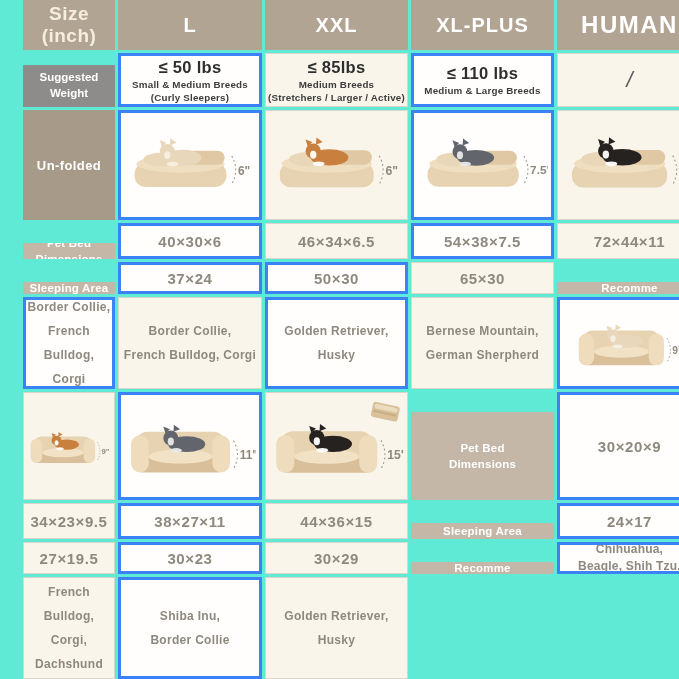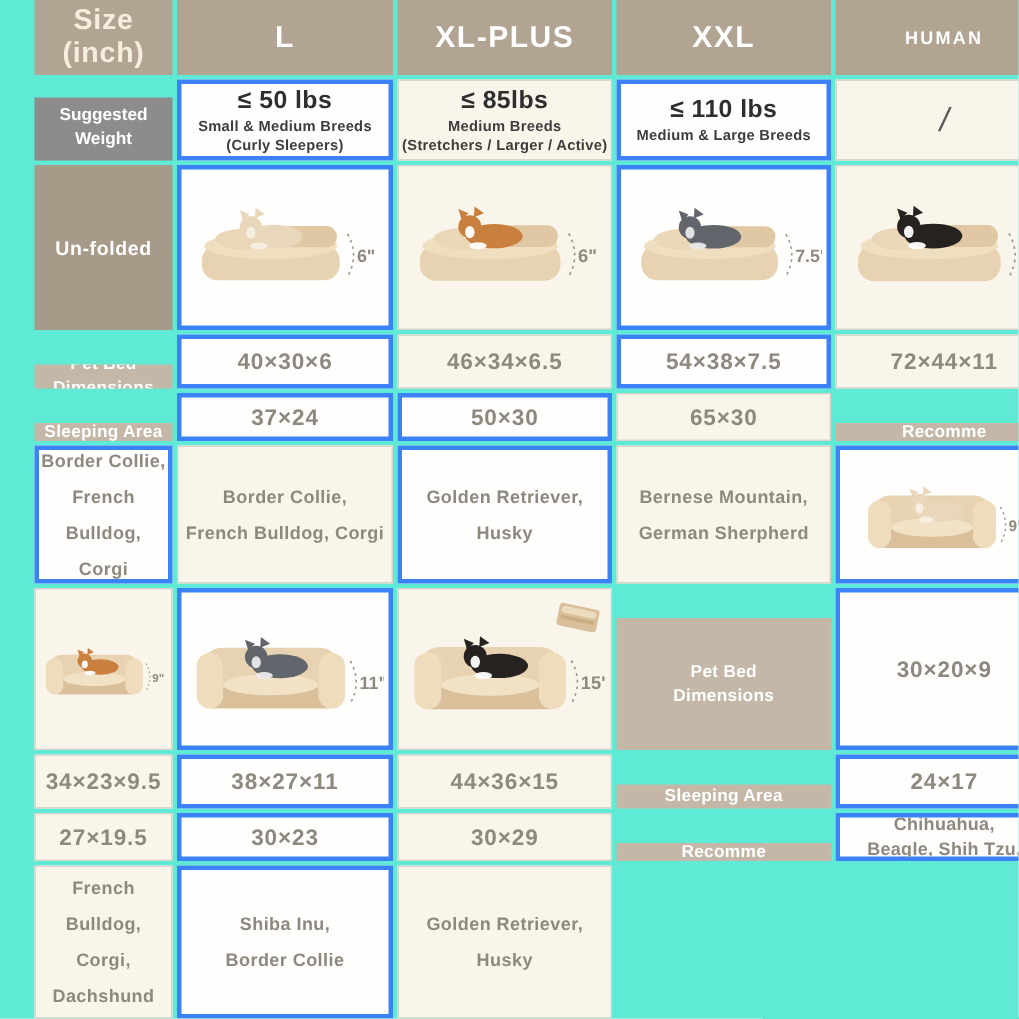--- a/index.html
+++ b/index.html
@@ -11,21 +11,21 @@
     grid-template-rows:50px 54px 110px 36px 32px 92px 108px 36px 32px 102px;
     gap:3px;
     padding-left:23px;
   }
   .cell{display:flex;flex-direction:column;align-items:center;justify-content:center;
     text-align:center;box-sizing:border-box;overflow:hidden;}
   
   .hdr{background:#b2a492;color:#fff;font-weight:bold;}
   .hdr-size{color:#f6eedd;font-size:19px;line-height:1.15;letter-spacing:.5px;}
   .hdr-col{font-size:20px;letter-spacing:1px;}
-  .hdr-human .big{font-size:12px;letter-spacing:1.5px;line-height:1.05;}
+  .hdr-human .big{font-size:24px;letter-spacing:1.5px;line-height:1.05;}
   .hdr-human .sub{font-size:9.5px;font-weight:bold;line-height:1.15;margin-top:2px;letter-spacing:.2px;}
   .lbl-gray{background:#8d8c8a;color:#fff;font-weight:bold;font-size:11.5px;line-height:1.35;margin-top:12px;}
   .lbl-mid{background:#a89a89;color:#fff;font-weight:bold;font-size:13px;letter-spacing:.4px;}
   .lbl-light{background:#c4b7a8;color:#fff;font-weight:bold;font-size:11.5px;line-height:1.4;letter-spacing:.2px;margin-top:20px;}
   
   .cw{background:#fffefd;border:3px solid #3b82f6;}
   .cc{background:#faf5eb;border:1px solid #dad5cb;}
   .val{font-size:15px;color:#8d897e;letter-spacing:.6px;font-weight:600;}
   .weight .main{font-size:16.5px;color:#2e2e2e;font-weight:600;letter-spacing:.3px;}
   .weight .sub{font-size:9.8px;color:#3d3d3d;font-weight:600;margin-top:2px;letter-spacing:.2px;}
@@ -37,22 +37,22 @@
   .bedbox svg{width:96%;height:92%;}
 </style>
 </head>
 <body>
 
 <div class="table">
 
   <div class="cell hdr hdr-size pre">Size
 (inch)</div>
   <div class="cell hdr hdr-col">L</div>
+  <div class="cell hdr hdr-col">XXL</div>
   <div class="cell hdr hdr-col">XL-PLUS</div>
-  <div class="cell hdr hdr-col">XXL</div>
   <div class="cell hdr hdr-human">
     <div class="big">HUMAN</div>
   </div>
 
   <div class="cell lbl-gray pre">Suggested
 Weight</div>
   <div class="cell cw weight">
     <div class="main">≤ 50 lbs</div>
     <div class="sub">Small &amp; Medium Breeds</div>
     <div class="sub">(Curly Sleepers)</div>

